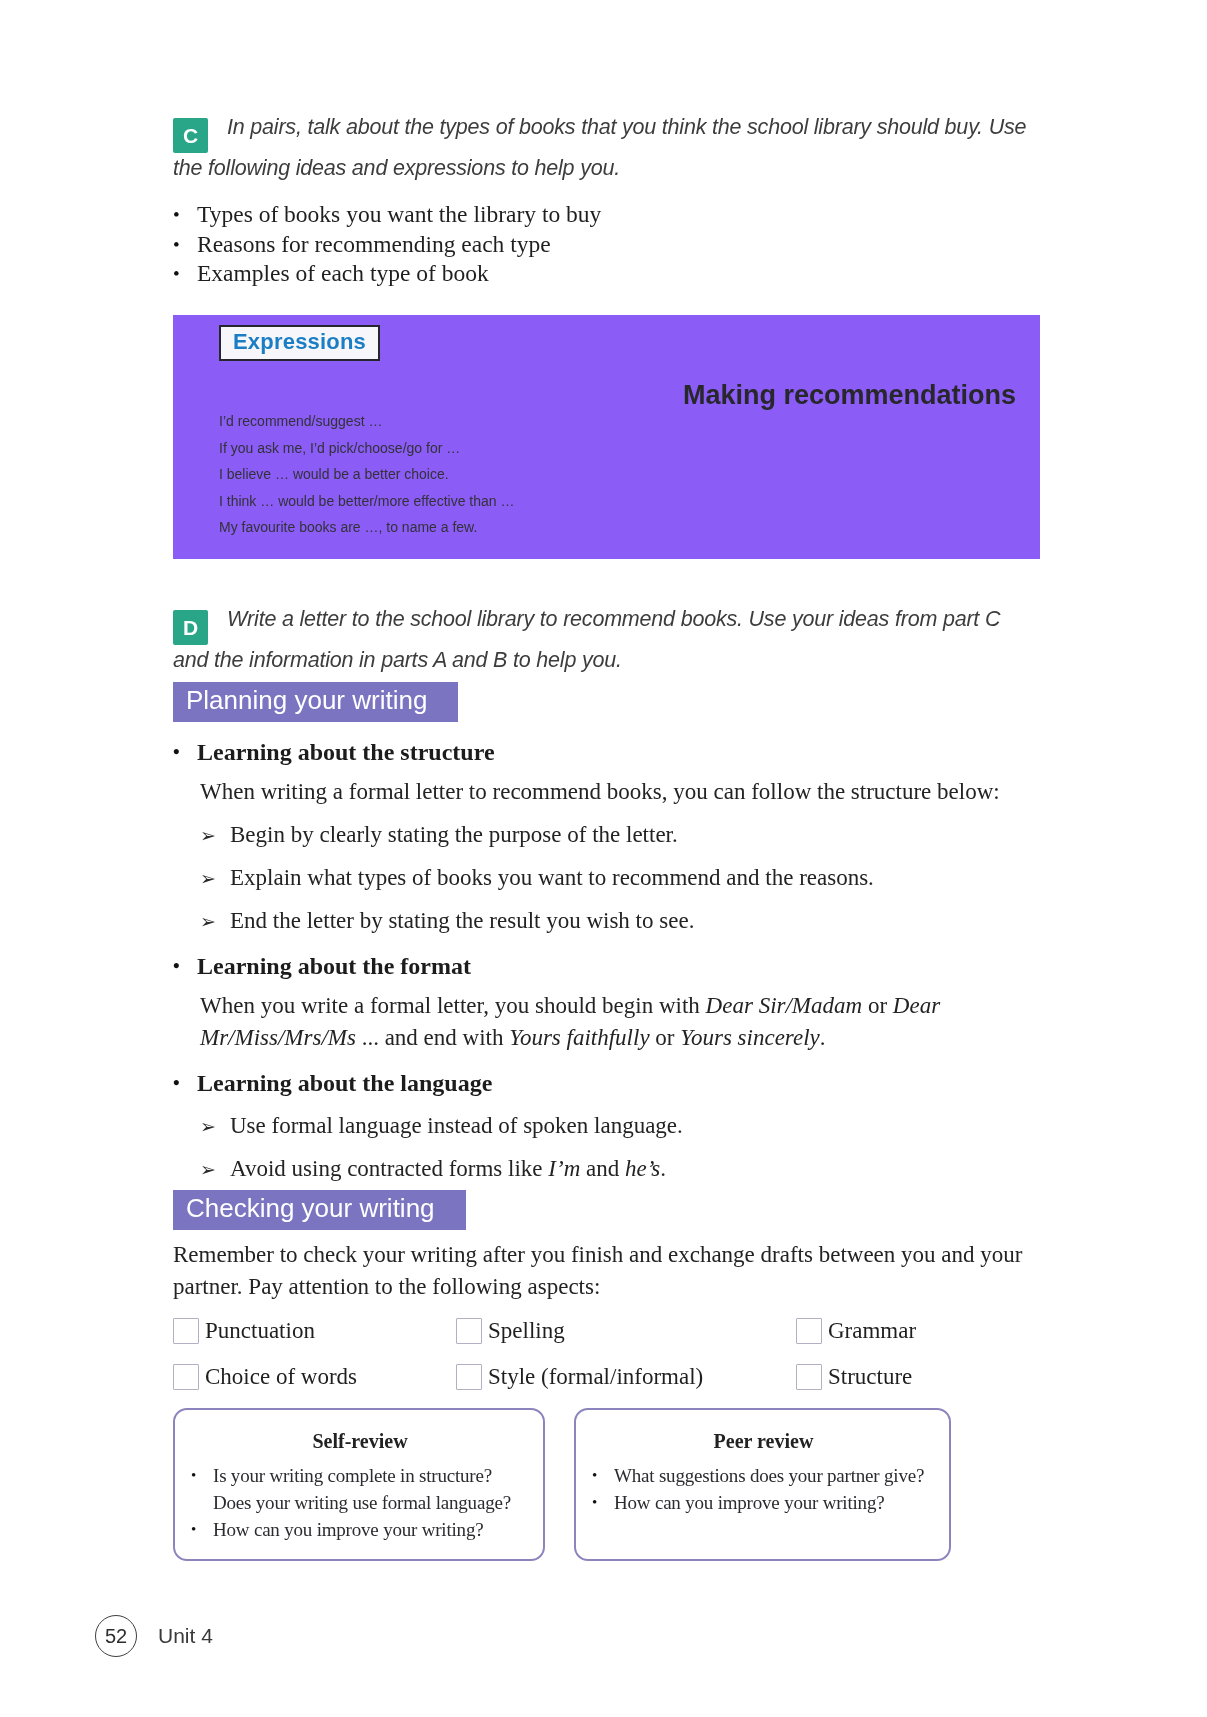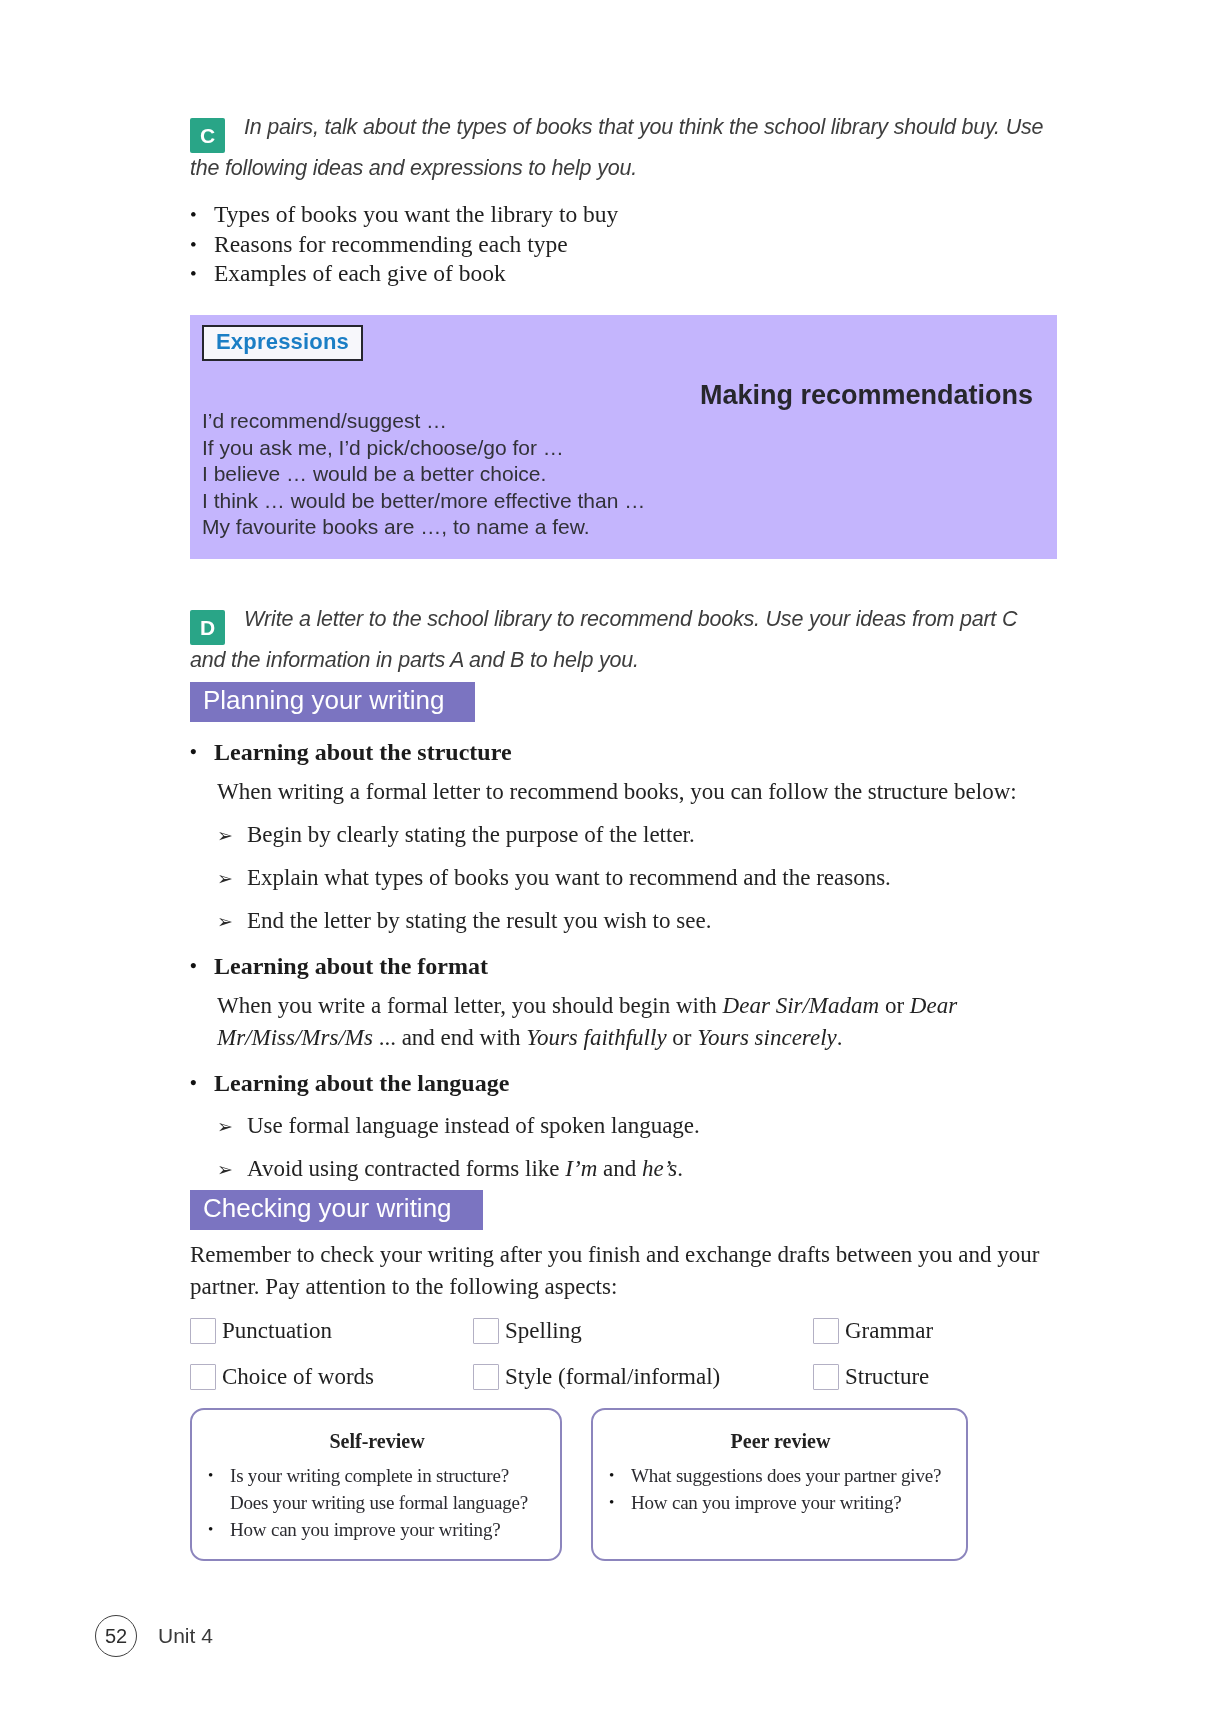--- a/index.html
+++ b/index.html
@@ -4,44 +4,44 @@
 <style>
   html,body{margin:0;padding:0;background:#ffffff;}
   .page{
     position:relative;
     width:1207px;height:1717px;
     background:#ffffff;
     overflow:hidden;
     font-family:"Liberation Serif", serif;
     color:#232323;
   }
-  .content{position:absolute;left:190px;top:112px;width:867px;}
+  .content{position:absolute;left:173px;top:112px;width:867px;}
 
   
   .task{font-family:"Liberation Sans", sans-serif;font-style:italic;
         font-size:21.5px;line-height:31px;letter-spacing:-0.2px;color:#3d3d3d;}
   .badge{display:inline-block;width:35px;height:35px;margin-right:19px;
          background:#29a587;color:#ffffff;font-style:normal;font-weight:bold;
          font-size:21px;line-height:35px;text-align:center;border-radius:2px;
          vertical-align:-9px;}
   .task-d{margin-top:45px;}
 
   
   .bullets{margin-top:16px;font-size:23.5px;line-height:29.5px;color:#1f1f1f;}
   .b-row{display:flex;}
   .b-mark{width:24px;flex:0 0 24px;font-size:19px;color:#111;}
 
   
-  .panel{margin-top:26px;background:#c4b5fd;padding:10px 24px 18px 12px;
+  .panel{margin-top:26px;background:#8b5cf6;padding:10px 24px 18px 46px;
          font-family:"Liberation Sans", sans-serif;color:#2e2e34;}
   .exp-badge{display:inline-block;background:#f7f7fb;border:2.5px solid #26262e;
              padding:2px 12px 4px 12px;}
   .exp-badge span{color:#1b7ec5;font-weight:bold;font-size:22px;letter-spacing:0.2px;}
   .exp-head{margin-top:21px;font-weight:bold;font-size:27px;line-height:26.5px;color:#27272c;text-align:right;}
-  .exp-line{font-size:21px;line-height:26.5px;color:#323238;}
+  .exp-line{font-size:14px;line-height:26.5px;color:#323238;}
 
   
   .ph{margin-top:6px;}
   .ph span{display:inline-block;background:#7b74c1;color:#ffffff;
            font-family:"Liberation Sans", sans-serif;font-size:26px;
            padding:3px 31px 6px 13px;}
   .ph-check{}
 
   
   .sec-head{display:flex;margin-top:15px;font-size:24px;font-weight:bold;
@@ -95,21 +95,21 @@
       <div class="b-row">
         <span class="b-mark">•</span>
         <span>Types of books you want the library to buy</span>
       </div>
       <div class="b-row">
         <span class="b-mark">•</span>
         <span>Reasons for recommending each type</span>
       </div>
       <div class="b-row">
         <span class="b-mark">•</span>
-        <span>Examples of each give of book</span>
+        <span>Examples of each type of book</span>
       </div>
     </div>
 
     <div class="panel">
       <div class="exp-badge">
         <span>Expressions</span>
       </div>
       <div class="exp-head">Making recommendations</div>
       <div class="exp-line">I’d recommend/suggest …</div>
       <div class="exp-line">If you ask me, I’d pick/choose/go for …</div>

